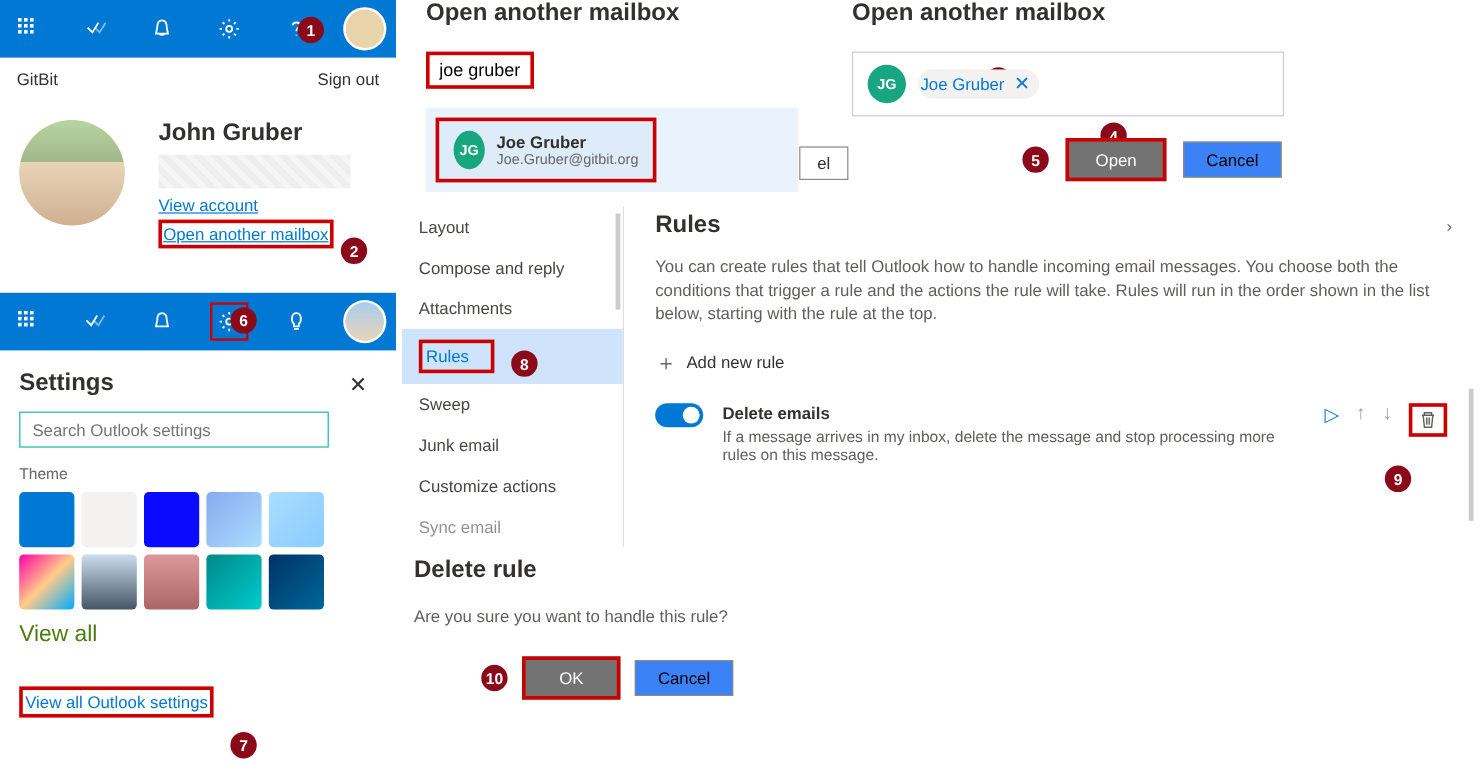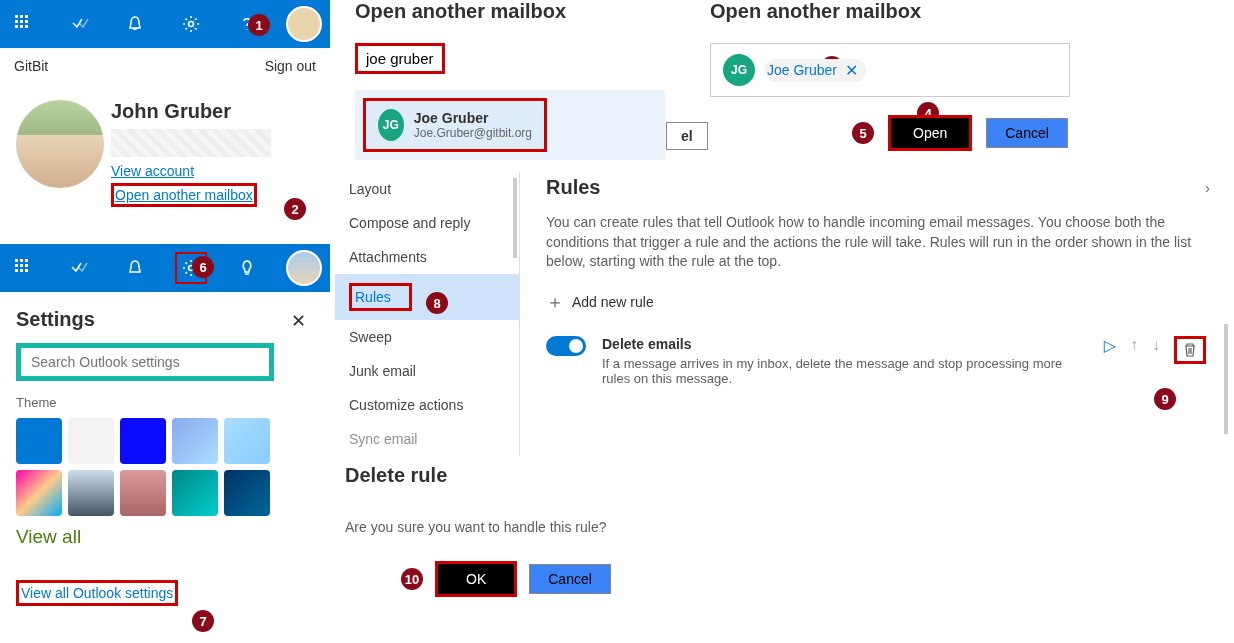--- a/index.html
+++ b/index.html
@@ -8,60 +8,60 @@
 .header { background: #0078d4; height: 48px; display: flex; align-items: center; padding: 0 8px; color: white; gap: 24px; }
 .header .icon-btn { width: 32px; height: 32px; display: flex; align-items: center; justify-content: center; cursor: pointer; }
 .header .avatar { width: 36px; height: 36px; border-radius: 50%; background: #e8d4a8; margin-left: auto; border: 2px solid #fff; overflow: hidden; }
 
 .redbox { border: 3px solid #c00; }
 .badge { width: 22px; height: 22px; background: #8b0a1a; color: white; border-radius: 50%; display: inline-flex; align-items: center; justify-content: center; font-weight: bold; font-size: 13px; position: absolute; }
 
 .panel1 { position: absolute; top: 0; left: 0; width: 330px; }
 .acct-bar { height: 36px; display: flex; align-items: center; padding: 0 14px; justify-content: space-between; }
 .acct-bar a { color: #323130; text-decoration: none; }
-.profile { padding: 16px; display: flex; gap: 7px; }
+.profile { padding: 16px; display: flex; gap: 28px; }
 .profile .photo { width: 88px; height: 88px; border-radius: 50%; background: linear-gradient(180deg,#b8d4a0 0%,#a0b889 40%,#e8d4b8 40%,#d0b090 100%); }
 .profile .info { flex:1; }
 .profile .info .name { font-size: 20px; font-weight: 600; margin-bottom: 6px; }
 .profile .info .blurred { width: 160px; height: 28px; background: repeating-linear-gradient(45deg,#eee,#eee 5px,#f5f5f5 5px,#f5f5f5 10px); margin-bottom: 6px; }
 .profile .info a { display: block; color: #0078d4; font-size: 14px; margin-bottom: 4px; }
 
 .header2 { position: absolute; top: 244px; left: 0; width: 330px; }
 .settings-pane { position: absolute; top: 292px; left: 0; width: 330px; padding: 16px; }
 .settings-pane h2 { font-size: 20px; font-weight: 600; margin-bottom: 12px; }
 .settings-pane .close { position: absolute; top: 18px; right: 24px; font-size: 18px; cursor: pointer; }
-.search-box { width: 258px; border: 5px solid #14b8a6; padding: 6px 10px; margin-bottom: 14px; }
+.search-box { width: 258px; border: 1px solid #14b8a6; padding: 6px 10px; margin-bottom: 14px; }
 .search-box input { border: none; outline: none; width: 100%; font-size: 14px; }
 .theme-label { font-size: 13px; color: #666; margin-bottom: 8px; }
 .themes { display: flex; flex-wrap: wrap; gap: 6px; margin-bottom: 10px; }
 .theme { width: 46px; height: 46px; border-radius: 4px; cursor: pointer; }
 .theme.selected { border: 2px solid #0078d4; background: #0078d4; }
 .view-all { color: #4d7c0f; font-size: 19px; cursor: pointer; margin-top: 8px; display: block; }
 .view-all-settings { color: #0078d4; font-size: 14px; cursor: pointer; margin-top: 32px; display: inline-block; padding: 2px; }
 .scrollbar { position: absolute; right: 6px; top: 324px; width: 4px; height: 110px; background: #ccc; }
 
 .mailbox1 { position: absolute; top: 0; left: 355px; width: 342px; }
 .mailbox1 h2 { font-size: 20px; font-weight: 600; margin-bottom: 20px; }
 .mailbox1 .input-row { border: 3px solid #c00; width: 90px; display: inline-block; padding: 4px 8px; }
 .mailbox1 .input-row input { border: none; outline: none; width: 100%; font-size: 15px; }
 .suggest { margin-top: 16px; border: 3px solid #c00; background: #deecf9; display: flex; align-items: center; padding: 8px 12px; gap: 10px; width: 184px; }
 .suggest-wide { background: #eaf2fb; padding: 8px; width: 310px; }
 .av-circle { width: 32px; height: 32px; border-radius: 50%; background: #17a67f; color: white; display: flex; align-items: center; justify-content: center; font-weight: 600; font-size: 12px; }
 .suggest .pname { font-weight: 600; font-size: 14px; }
 .suggest .pemail { color: #666; font-size: 12px; }
-.cancel-peek { position: absolute; top: 122px; left: 666px; border: 1px solid #8a8886; padding: 5px 14px; background: white; font-weight: bold; }
+.cancel-peek { position: absolute; top: 122px; left: 666px; border: 1px solid #8a8886; padding: 5px 14px; background: white; }
 
 .mailbox2 { position: absolute; top: 0; left: 710px; width: 360px; }
 .mailbox2 h2 { font-size: 20px; font-weight: 600; margin-bottom: 20px; }
 .chip-box { border: 1px solid #ccc; padding: 10px 12px; display: flex; align-items: center; gap: 10px; }
 .chip-box .chip { display: flex; align-items: center; gap: 8px; background: #f3f2f1; padding: 2px 8px 2px 2px; border-radius: 14px; }
 .chip-box .chip span { color: #0078d4; font-size: 14px; }
 .chip-box .chip .x { color: #0078d4; cursor: pointer; font-size: 16px; }
 .btn-row { margin-top: 18px; display: flex; gap: 14px; align-items: center; margin-left: 142px; }
-.btn-primary { background: #000000; color: white; border: none; padding: 7px 22px; font-size: 14px; cursor: pointer; }
+.btn-primary { background: #737373; color: white; border: none; padding: 7px 22px; font-size: 14px; cursor: pointer; }
 .btn-secondary { background: #3b82f6; border: 1px solid #8a8886; padding: 6px 18px; font-size: 14px; cursor: pointer; }
 
 .settings-menu { position: absolute; top: 172px; left: 335px; width: 185px; border-right: 1px solid #e1dfdd; }
 .settings-menu .item { padding: 9px 14px; font-size: 14px; color: #484644; cursor: pointer; }
 .settings-menu .item.active { background: #cfe4fa; }
 .settings-menu .item .k { color: #0078d4; }
 .settings-menu .sbar { position: absolute; right: 2px; top: 6px; width: 4px; height: 80px; background: #ccc; }
 
 .rules { position: absolute; top: 172px; left: 538px; width: 676px; padding: 4px 8px 0 8px; }
 .rules h2 { font-size: 20px; font-weight: 600; margin-bottom: 14px; }
@@ -73,21 +73,21 @@
 .toggle { width: 40px; height: 20px; border-radius: 10px; background: #0078d4; position: relative; flex-shrink: 0; cursor: pointer; }
 .toggle::after { content: ''; width: 14px; height: 14px; background: white; border-radius: 50%; position: absolute; top: 3px; right: 3px; }
 .rule-row .rt { flex: 1; }
 .rule-row .rn { font-weight: 600; }
 .rule-row .rd { color: #605e5c; font-size: 13px; margin-top: 4px; }
 .rule-actions { display: flex; gap: 14px; align-items: flex-start; color: #a19f9d; font-size: 16px; }
 .rule-actions .play { color: #0078d4; }
 .trash { color: #605e5c; cursor: pointer; }
 
 .delete-rule { position: absolute; top: 464px; left: 345px; width: 400px; }
-.delete-rule h2 { font-size: 20px; font-weight: 600; margin-bottom: 32px; }
+.delete-rule h2 { font-size: 20px; font-weight: 600; margin-bottom: 18px; }
 .delete-rule .q { color: #605e5c; margin-bottom: 26px; }
 .delete-rule .btns { display: flex; gap: 12px; align-items: center; margin-left: 56px; }
 
 svg { display: block; }
 </style>
 </head>
 <body>
 
 <div class="panel1">
   <div class="header">

